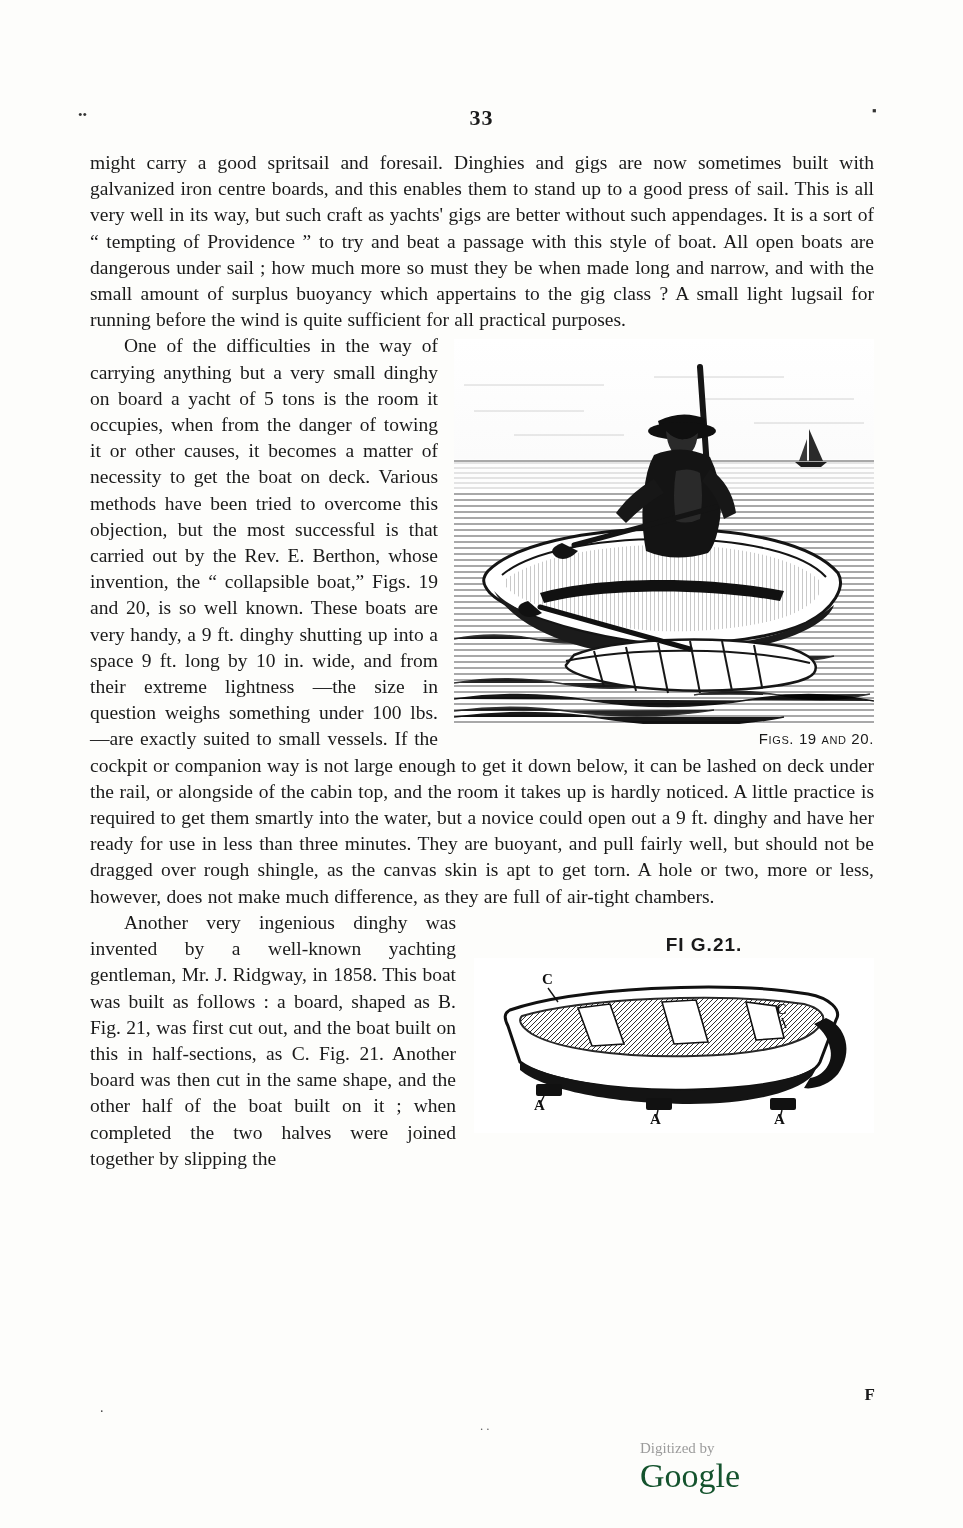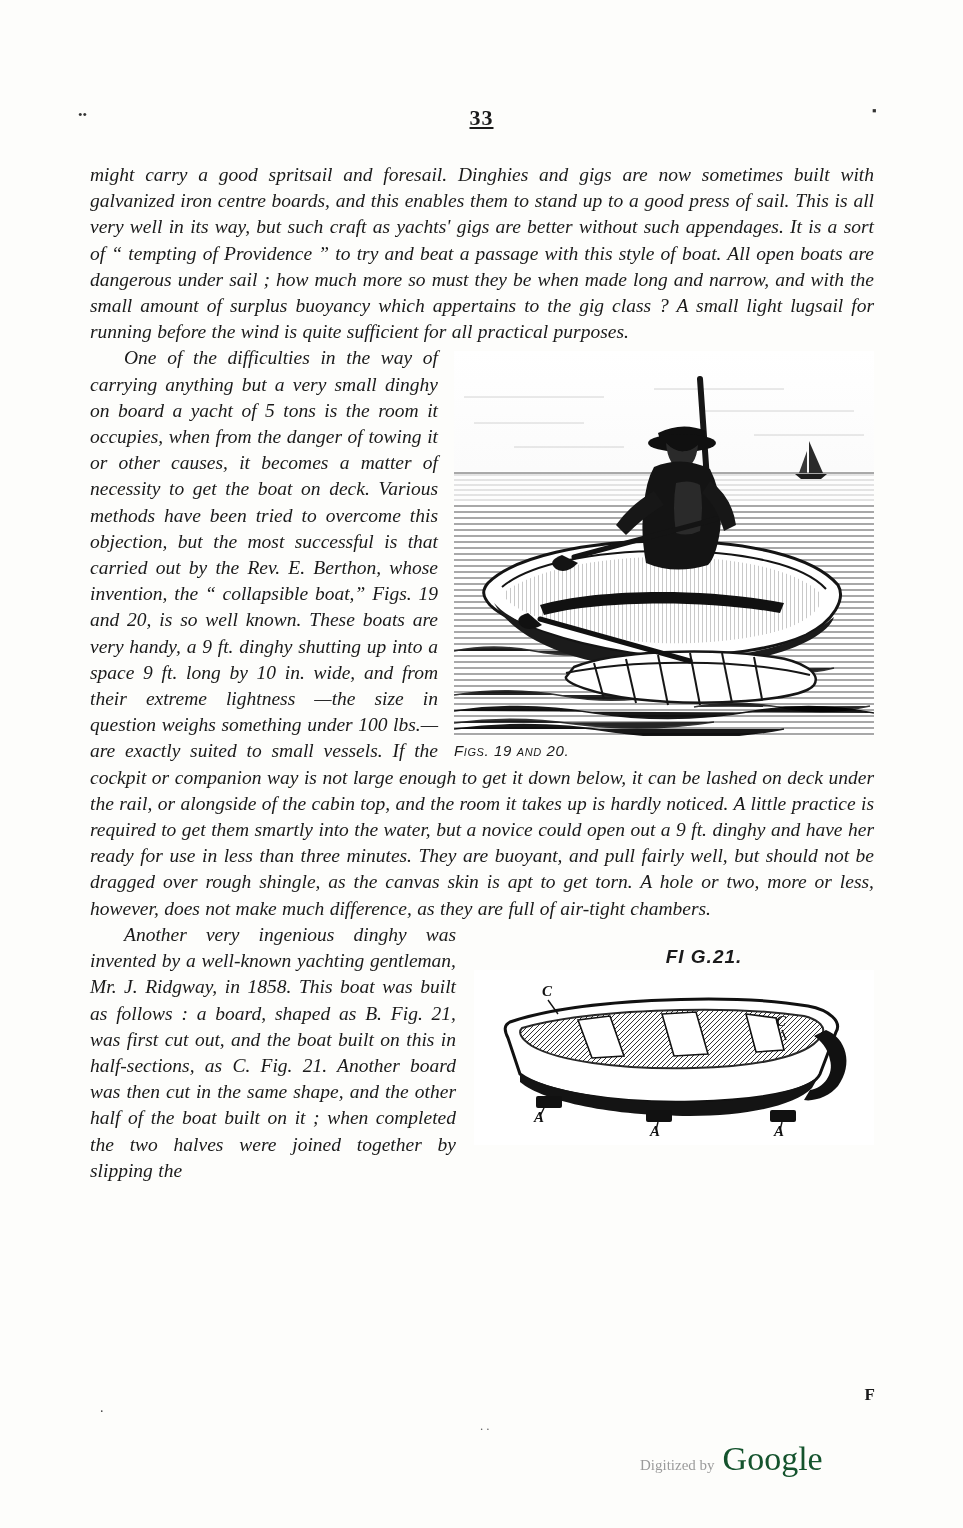--- a/index.html
+++ b/index.html
@@ -27,28 +27,26 @@
   }
   .page-number {
     position: absolute;
     top: 105px;
     left: 0;
     width: 963px;
     text-align: center;
     font-weight: bold;
     font-size: 22px;
     letter-spacing: 1px;
-    text-decoration: underline;
   }
   .content {
     position: absolute;
-    top: 162px;
+    top: 150px;
     left: 90px;
     width: 784px;
-    font-style: italic;
   }
   p.body-text {
     margin: 0 0 0 0;
     font-size: 19.5px;
     line-height: 26.2px;
     text-align: justify;
     text-indent: 0;
     -webkit-hyphens: none;
     hyphens: none;
     word-spacing: 0.5px;
@@ -66,21 +64,21 @@
     margin: 6px 0 4px 16px;
   }
   .fig-1920 .plate {
     width: 420px;
     height: 385px;
     position: relative;
     overflow: hidden;
     background: #ffffff;
   }
   .fig-caption {
-    text-align: left;
+    text-align: right;
     font-size: 15px;
     letter-spacing: 0.6px;
     margin-top: 6px;
     font-variant: small-caps;
     font-family: "Liberation Sans", sans-serif;
   }
 
   .fig-21-wrap {
     float: right;
     width: 400px;
@@ -124,20 +122,21 @@
     letter-spacing: 3px;
   }
   .google-watermark {
     position: absolute;
     left: 640px;
     top: 1440px;
     width: 260px;
     height: 40px;
     display: flex;
     align-items: baseline;
+    flex-direction: column;
   }
   .gw-digitized {
     font-family: "Liberation Serif", serif;
     font-size: 15px;
     color: #9b9b9b;
     margin-right: 8px;
   }
   .gw-google {
     font-family: "Liberation Serif", serif;
     font-size: 34px;

